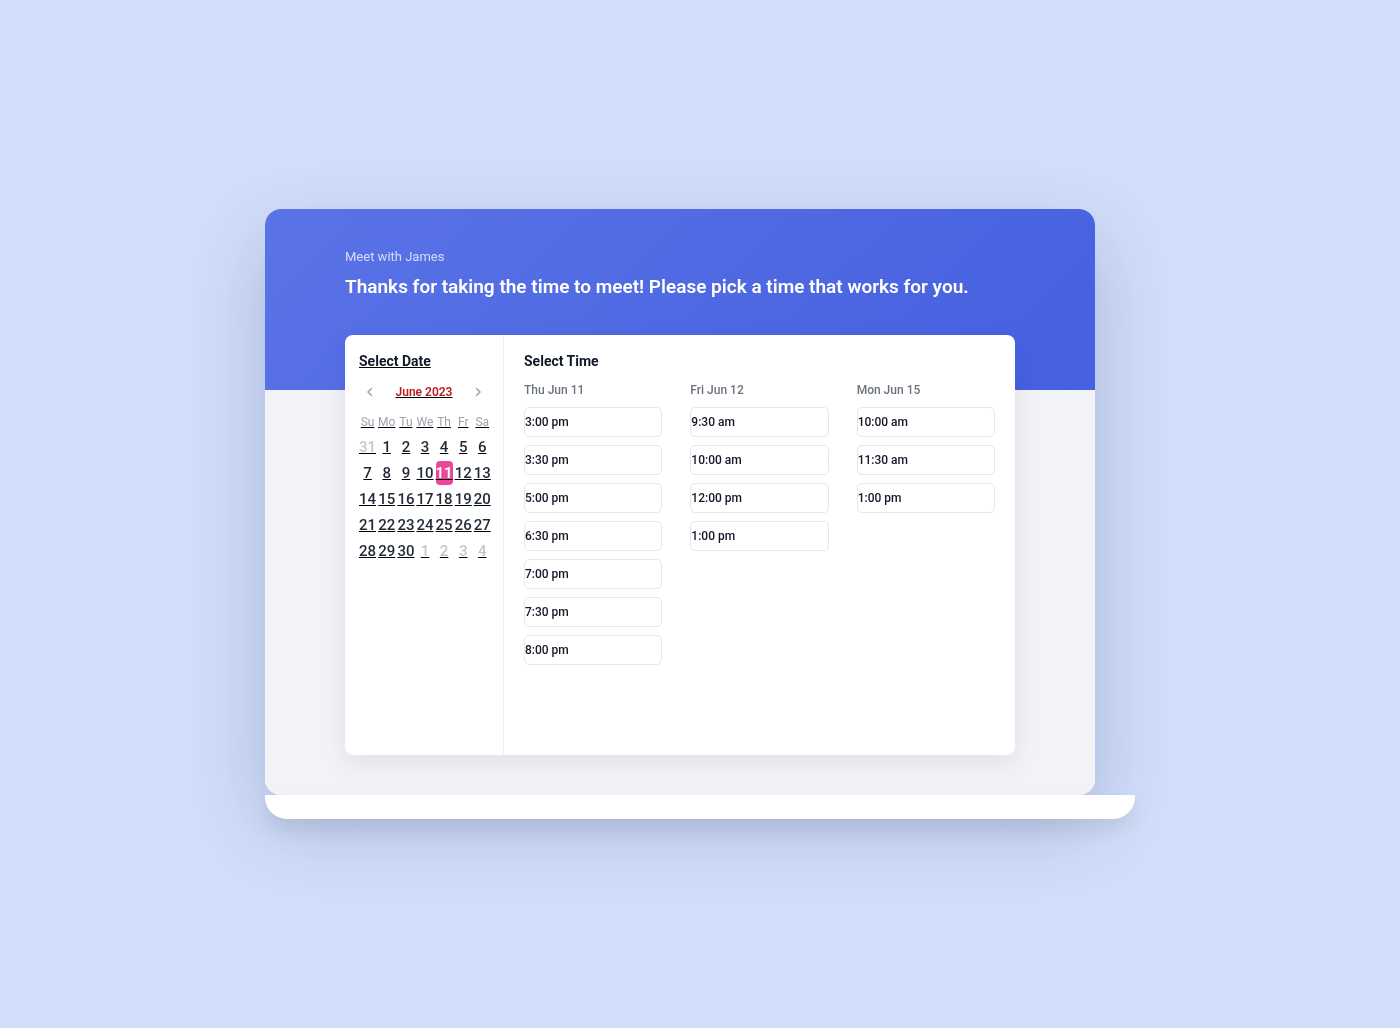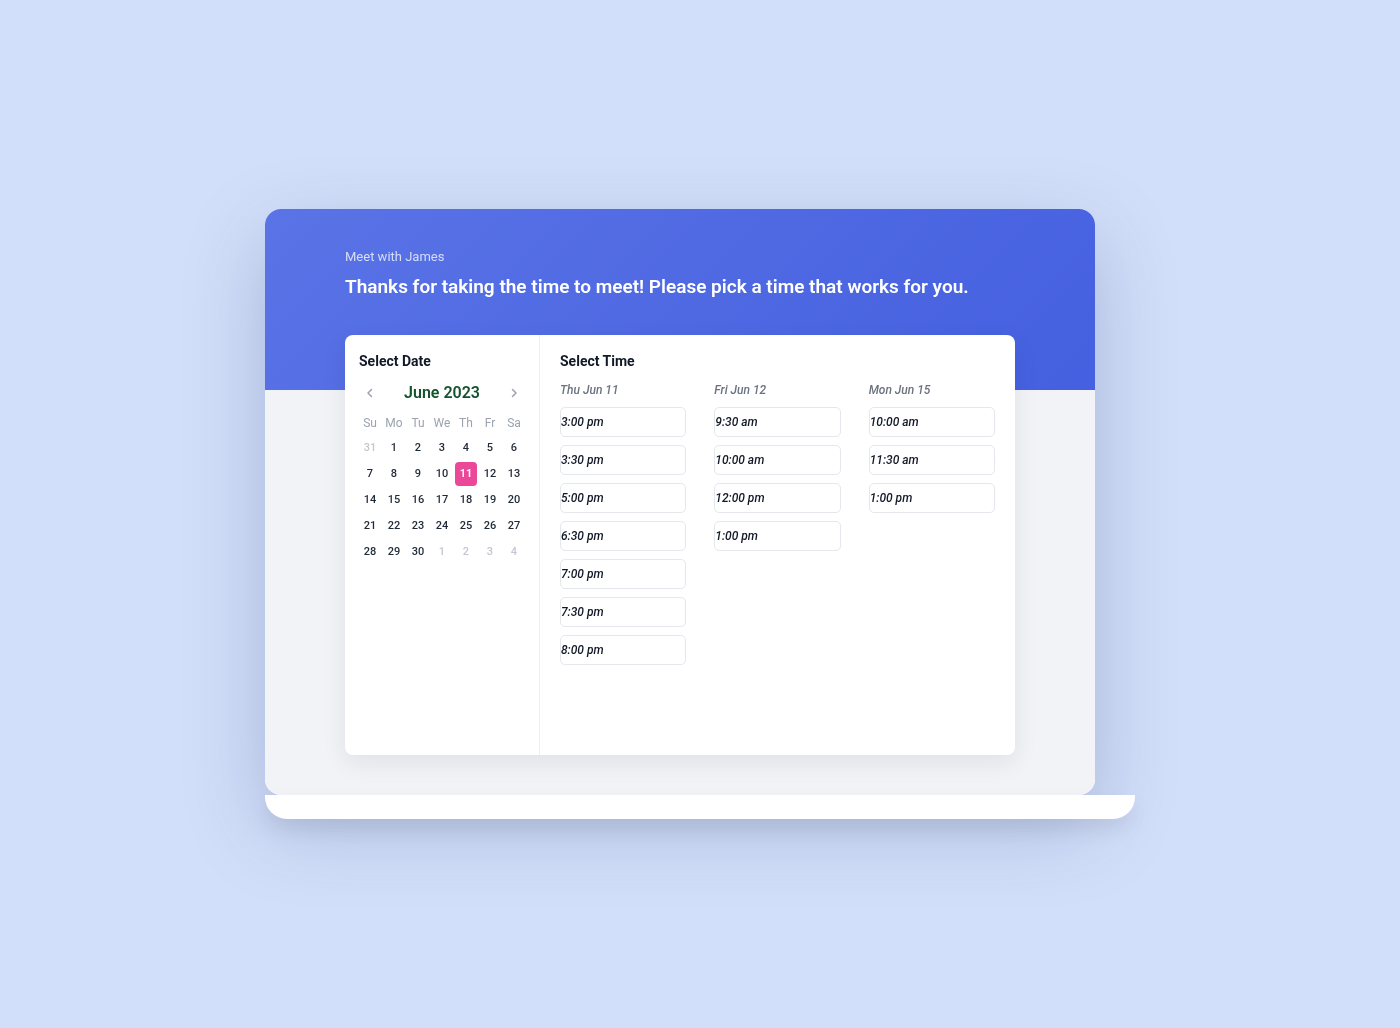--- a/index.html
+++ b/index.html
@@ -39,23 +39,24 @@
   }
   .card {
     background: #fff;
     border-radius: 8px;
     margin: -55px 80px 0 80px;
     display: flex;
     min-height: 420px;
     box-shadow: 0 8px 24px rgba(20,30,60,0.08);
   }
   .panel-left {
-    width: 195px;
+    width: 159px;
     border-right: 1px solid #eceef2;
     padding: 18px 14px 20px 14px;
+    text-decoration: underline;
   }
   .panel-right {
     flex: 1;
     padding: 18px 20px 20px 20px;
   }
   .panel-title {
     font-size: 14px;
     font-weight: 700;
     color: #111827;
     margin-bottom: 14px;
@@ -71,56 +72,55 @@
     width: 18px;
     height: 18px;
     display: flex;
     align-items: center;
     justify-content: center;
     color: #9ca3af;
     cursor: pointer;
     font-size: 12px;
   }
   .cal-month {
-    font-size: 16px;
+    font-size: 12px;
     font-weight: 600;
-    color: #14532d;
+    color: #b91c1c;
   }
   .cal-grid {
     display: grid;
     grid-template-columns: repeat(7, 1fr);
     gap: 2px;
     text-align: center;
   }
   .cal-dow {
     font-size: 12px;
     color: #9ca3af;
     padding: 4px 0;
   }
   .cal-day {
-    font-size: 11px;
+    font-size: 15px;
     color: #1f2937;
     height: 24px;
     line-height: 24px;
     cursor: pointer;
     border-radius: 4px;
     font-weight: 500;
   }
   .cal-day.muted {
     color: #c2c7d0;
   }
   .cal-day.selected {
     background: #ec4899;
     color: #fff;
     font-weight: 600;
   }
   .time-columns {
     display: flex;
     gap: 28px;
-    font-style: italic;
   }
   .time-col {
     flex: 1;
     min-width: 0;
   }
   .time-col-head {
     font-size: 12px;
     color: #6b7280;
     font-weight: 500;
     margin-bottom: 10px;

